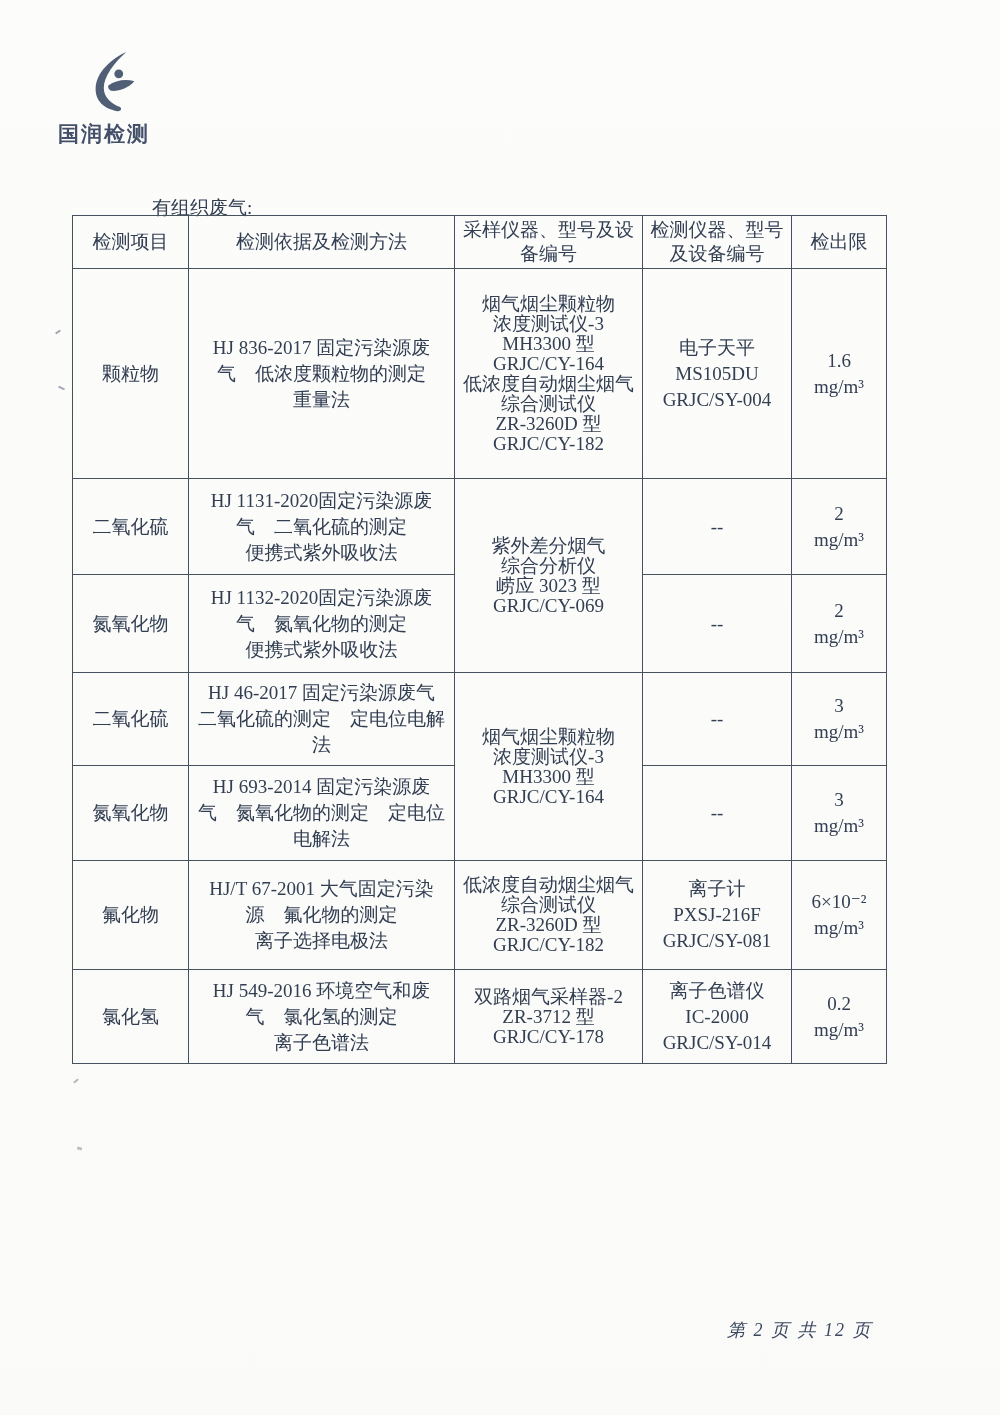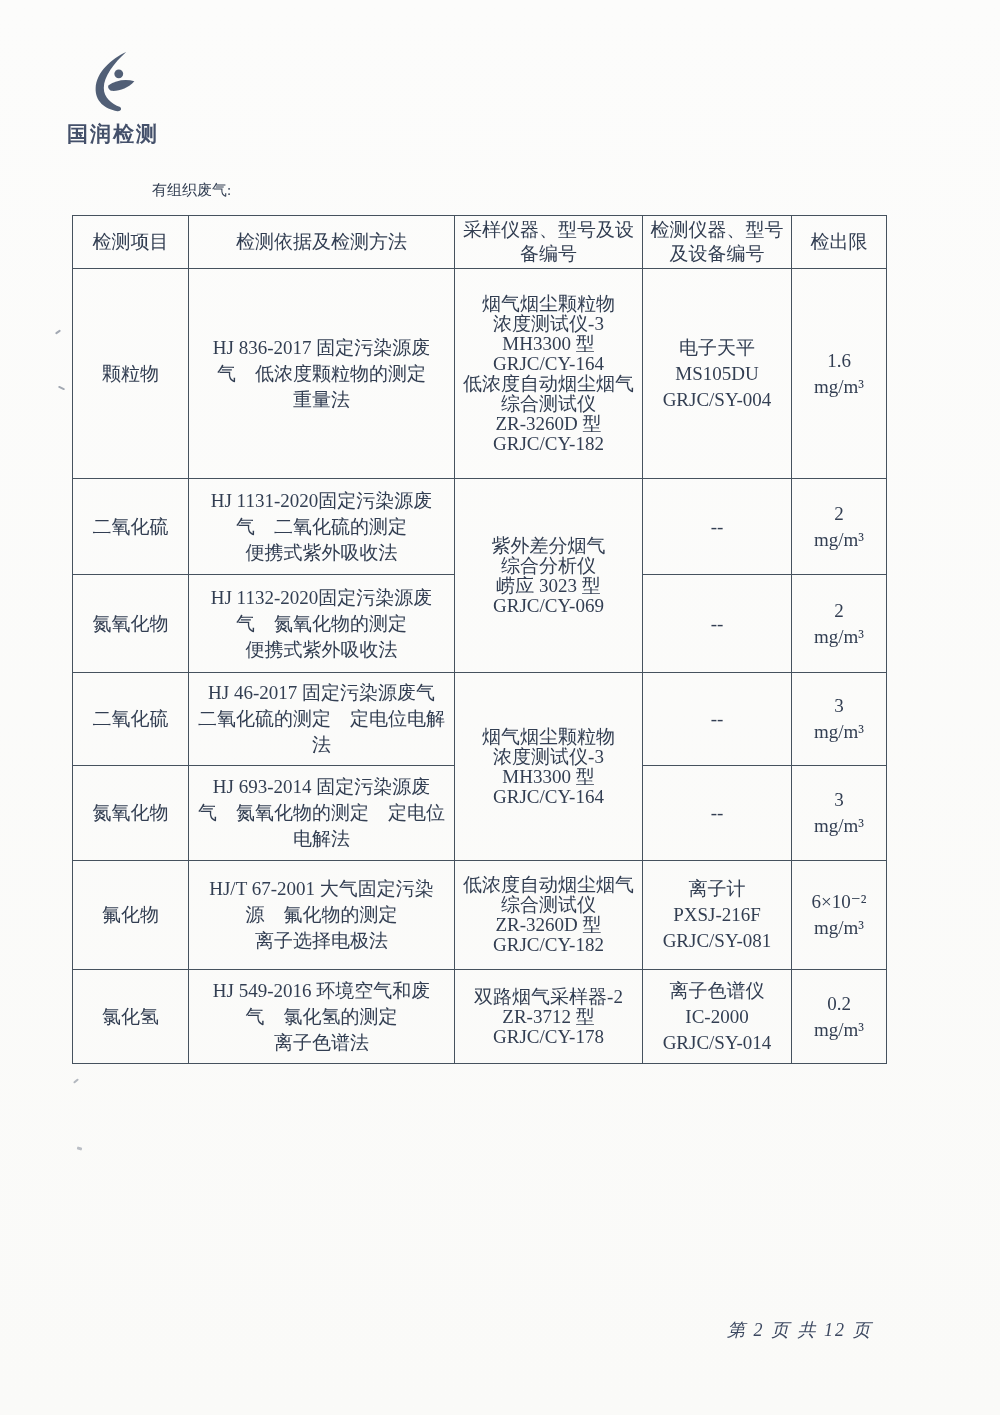--- a/index.html
+++ b/index.html
@@ -10,34 +10,34 @@
     color:#323e52;
     overflow:hidden;
   }
   .page{position:absolute;inset:0;background:linear-gradient(180deg,#fcfcfb 0%,#fafaf8 100%);}
 
   
   .logo-wrap{position:absolute;left:58px;top:50px;width:110px;}
   .logo-mark{display:block;width:84px;height:68px;margin-left:14px;}
   .logo-text{
     margin-top:2px;font-size:21px;font-weight:bold;letter-spacing:2px;
-    color:#44506a;font-family:"Liberation Sans","DejaVu Sans",sans-serif;text-align:center;
+    color:#44506a;font-family:"Liberation Sans","DejaVu Sans",sans-serif;
   }
   .report-line{
     position:absolute;left:575px;top:88px;font-size:17px;color:#39445c;
     letter-spacing:1px;white-space:nowrap;
   }
   .report-number{border-bottom:1px solid #39445c;padding:0 4px 2px 2px;}
 
   .doc-title{
     position:absolute;left:0;right:0;top:132px;text-align:center;
     font-size:40px;font-weight:600;letter-spacing:5px;color:#3d4a5e;
   }
   .section-label{
-    position:absolute;left:152px;top:181px;font-size:15px;color:#323e52;
+    position:absolute;left:152px;top:195px;font-size:19px;color:#323e52;
   }
 
   
   table.method-table{
     position:absolute;left:72px;top:215px;width:814px;
     border-collapse:collapse;table-layout:fixed;
     font-size:19px;color:#323e52;
   }
   .method-table th,.method-table td{
     border:1.6px solid #46525e;

